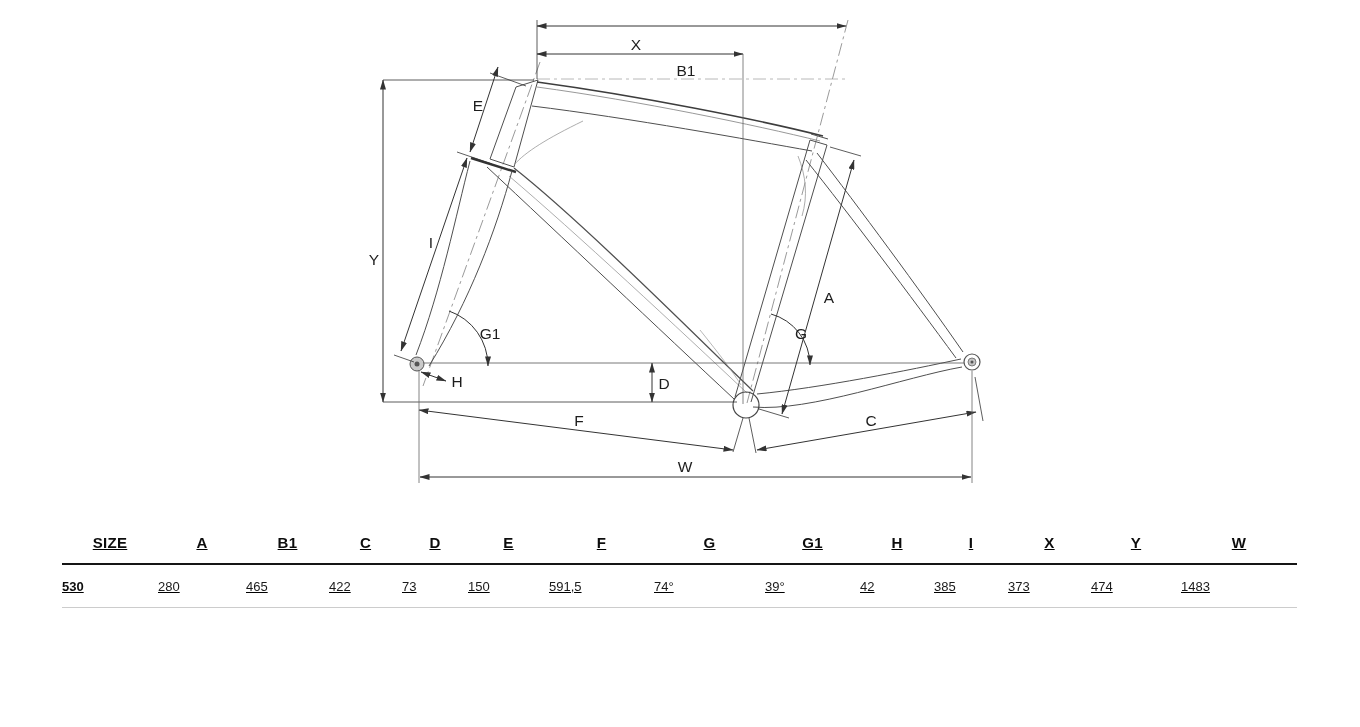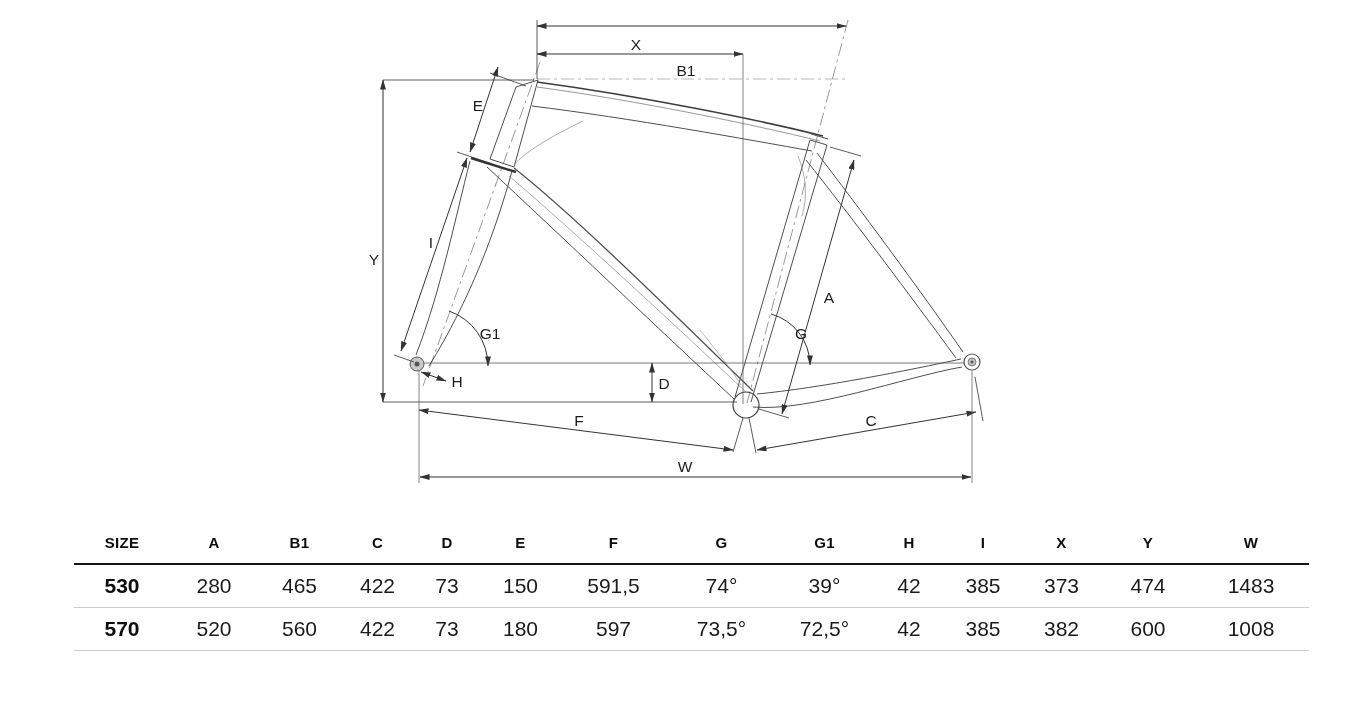--- a/index.html
+++ b/index.html
@@ -1,24 +1,24 @@
 <!DOCTYPE html>
 <html><head>
 <meta charset="utf-8">
 <style>
   html,body{margin:0;padding:0;background:#ffffff;}
   .page{position:relative;width:1360px;height:727px;background:#fff;overflow:hidden;
         font-family:"Liberation Sans",sans-serif;}
   .diagram-svg{position:absolute;top:0;left:0;}
   .dim-label{font-family:"Liberation Sans",sans-serif;font-size:15.5px;fill:#1d1d1d;}
-  .geo-table{position:absolute;top:521px;left:74px;width:1235px;border-collapse:collapse;
-             table-layout:fixed;}
+  .geo-table{position:absolute;top:521px;left:62px;width:1235px;border-collapse:collapse;
+             table-layout:fixed;text-decoration:underline;}
   .geo-table th{height:42px;font-size:15px;font-weight:700;color:#0d0d0d;text-align:center;
                 vertical-align:middle;letter-spacing:.3px;border-bottom:2px solid #151515;padding:0;}
-  .geo-table td{height:42px;font-size:21px;font-weight:400;color:#1a1a1a;text-align:center;
+  .geo-table td{height:42px;font-size:13px;font-weight:400;color:#1a1a1a;text-align:left;
                 vertical-align:middle;border-bottom:1px solid #cccccc;padding:0;}
   .geo-table td.size-cell{font-weight:700;color:#0d0d0d;}
 </style>
 </head>
 <body>
 
 <div class="page">
 
   <svg class="diagram-svg" width="1360" height="515" viewBox="0 0 1360 515">
     <defs>
@@ -185,32 +185,16 @@
         <td>150</td>
         <td>591,5</td>
         <td>74°</td>
         <td>39°</td>
         <td>42</td>
         <td>385</td>
         <td>373</td>
         <td>474</td>
         <td>1483</td>
       </tr>
-      <tr>
-        <td class="size-cell">570</td>
-        <td>520</td>
-        <td>560</td>
-        <td>422</td>
-        <td>73</td>
-        <td>180</td>
-        <td>597</td>
-        <td>73,5°</td>
-        <td>72,5°</td>
-        <td>42</td>
-        <td>385</td>
-        <td>382</td>
-        <td>600</td>
-        <td>1008</td>
-      </tr>
     </tbody>
   </table>
 
 </div>
 
 </body></html>

